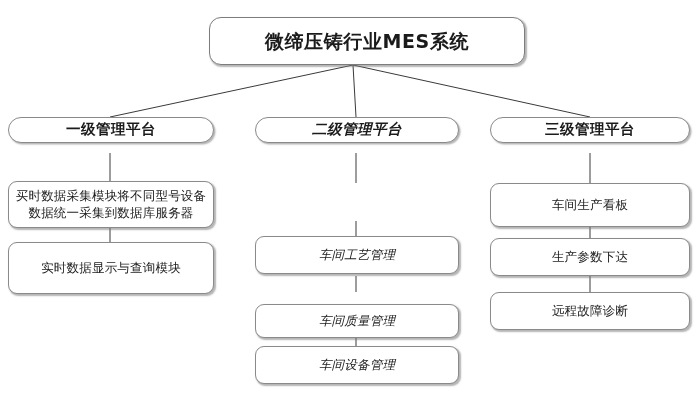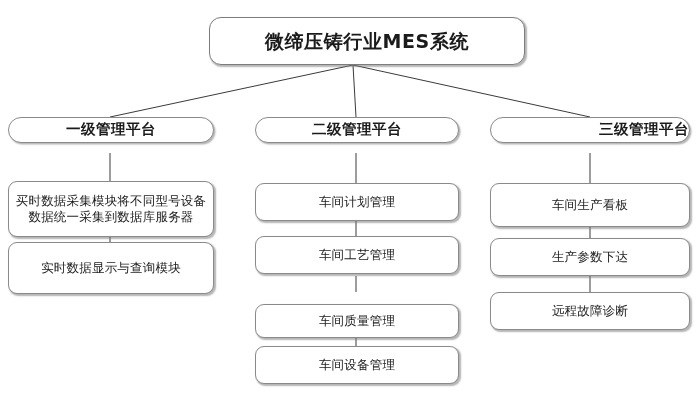--- a/index.html
+++ b/index.html
@@ -72,21 +72,21 @@
   }
   .node-leaf .label {
     font-size: 12.5px;
     font-weight: normal;
   }
   .node-leaf.two-line .label {
     font-size: 12.5px;
     line-height: 1.3;
   }
   .col1 { left: 8px;  width: 206px; }
-  .col2 { left: 255px; width: 204px; }
+  .col2 { left: 255px; width: 204px; font-style: italic; }
   .col3 { left: 490px; width: 200px; }
 </style>
 </head>
 <body>
 
 <div id="diagram">
 
   <svg class="connectors" viewBox="0 0 700 400" xmlns="http://www.w3.org/2000/svg">
 
     <line x1="353" y1="65" x2="110" y2="117" stroke="#3a3a3a" stroke-width="1"></line>
@@ -109,34 +109,31 @@
   <div class="node node-root">
     <span class="label">微缔压铸行业MES系统</span>
   </div>
 
   <div class="node node-level col1" style="top:117px;">
     <span class="label">一级管理平台</span>
   </div>
   <div class="node node-level col2" style="top:117px;">
     <span class="label">二级管理平台</span>
   </div>
-  <div class="node node-level col3" style="top:117px;justify-content:flex-end;">
+  <div class="node node-level col3" style="top:117px;">
     <span class="label">三级管理平台</span>
   </div>
 
-  <div class="node node-leaf two-line col1" style="top:181px;height:56px;padding:0 6px;">
+  <div class="node node-leaf two-line col1" style="top:181px;height:47px;padding:0 6px;">
     <span class="label">买时数据采集模块将不同型号设备数据统一采集到数据库服务器</span>
   </div>
   <div class="node node-leaf col1" style="top:242px;height:52px;">
     <span class="label">实时数据显示与查询模块</span>
   </div>
 
-  <div class="node node-leaf col2" style="top:183px;height:38px;">
-    <span class="label">车间计划管理</span>
-  </div>
   <div class="node node-leaf col2" style="top:236px;height:38px;">
     <span class="label">车间工艺管理</span>
   </div>
   <div class="node node-leaf col2" style="top:304px;height:34px;">
     <span class="label">车间质量管理</span>
   </div>
   <div class="node node-leaf col2" style="top:346px;height:38px;">
     <span class="label">车间设备管理</span>
   </div>
 

